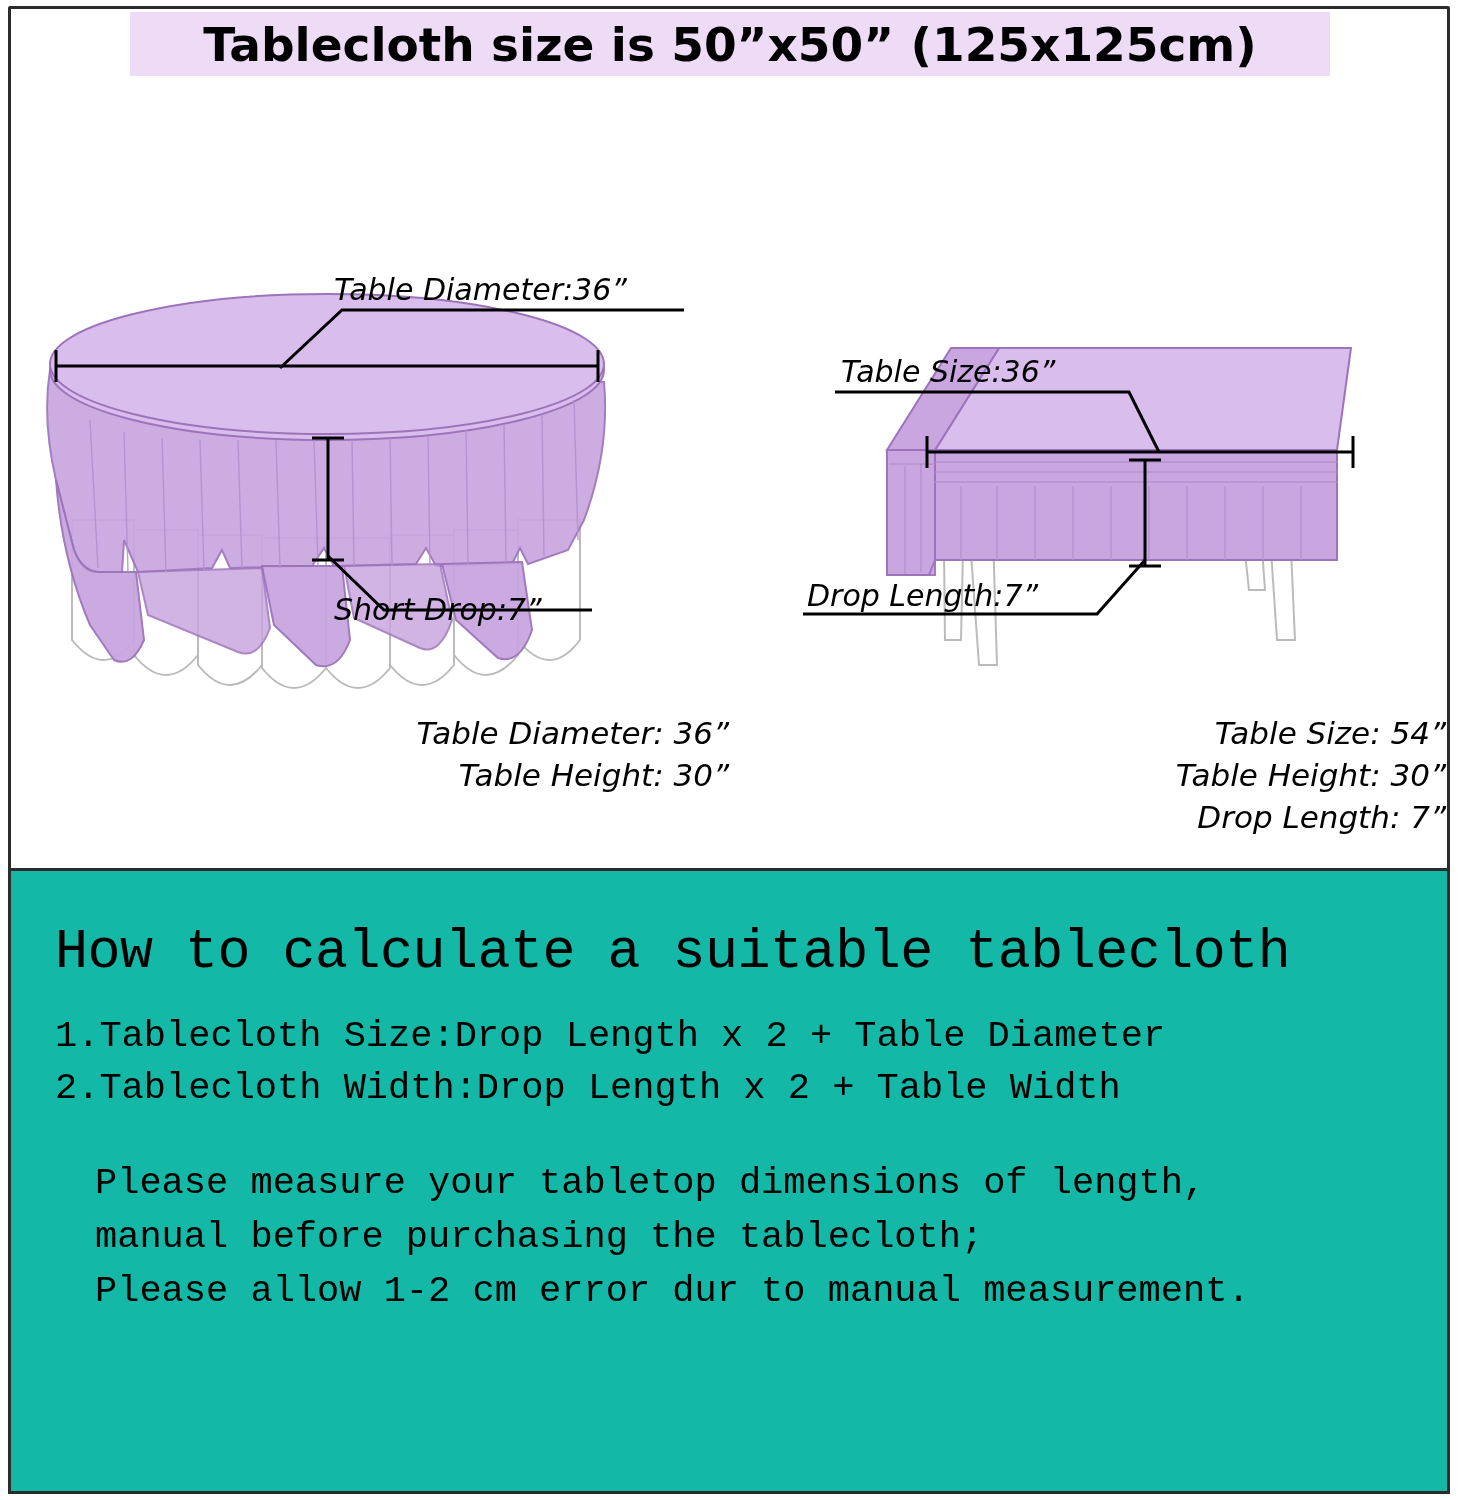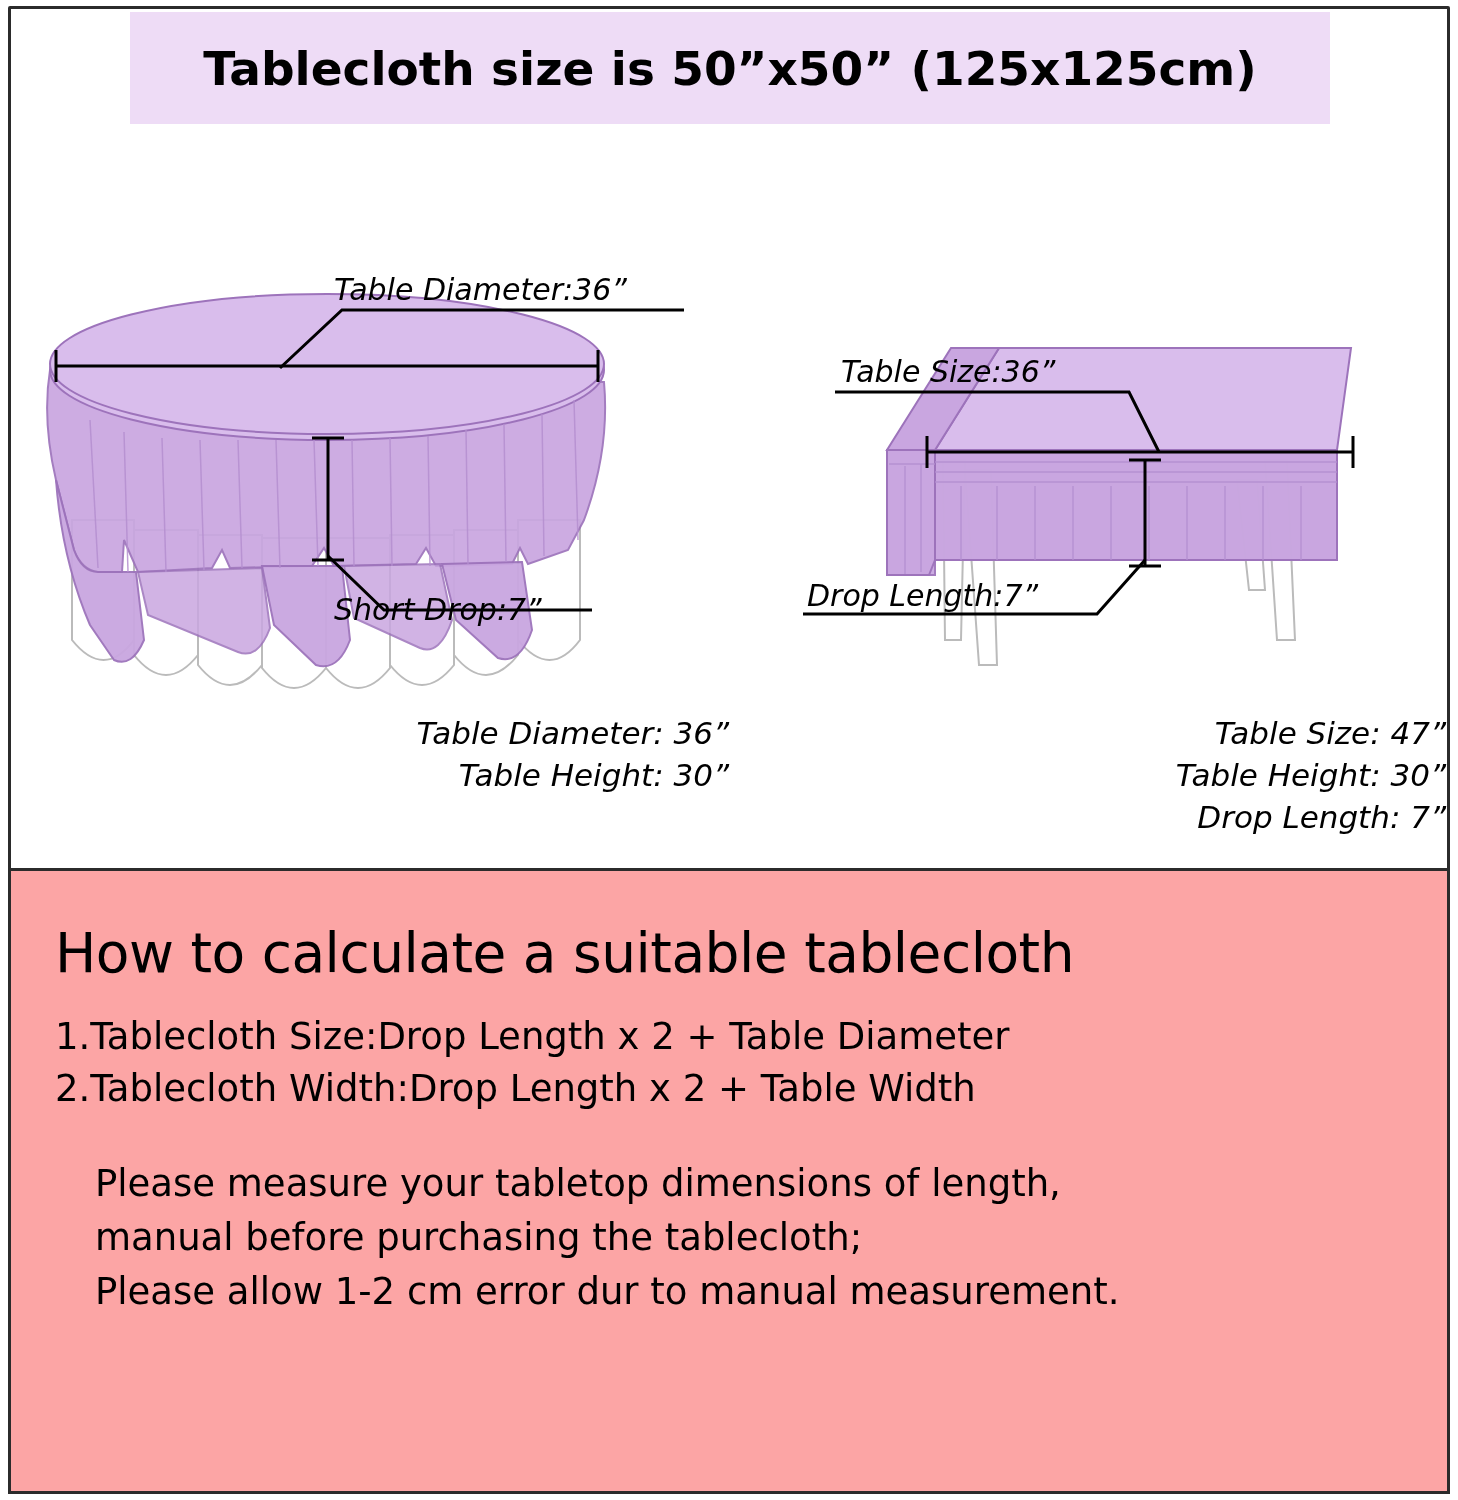--- a/index.html
+++ b/index.html
@@ -34,21 +34,21 @@
     box-sizing: border-box;
     border-radius: 2px;
   }
 
   
   .title-banner {
     position: absolute;
     left: 130px;
     top: 12px;
     width: 1200px;
-    height: 112px;
+    height: 64px;
     background: #eedcf6;
     display: flex;
     align-items: center;
     justify-content: center;
     box-sizing: border-box;
   }
   .title-banner .title-text {
     font-size: 47px;
     font-weight: bold;
     letter-spacing: 0px;
@@ -94,24 +94,25 @@
   }
   .caption .cap-line { display: block; white-space: nowrap; }
 
   
   .info-panel {
     position: absolute;
     left: 8px;
     top: 868px;
     width: 1442px;
     height: 626px;
-    background: #fca5a5;
+    background: #14b8a6;
     border: 3px solid #2b2b2b;
     box-sizing: border-box;
     padding: 36px 44px 0 44px;
+    font-family: Liberation Mono, monospace;
   }
   .info-heading {
     font-size: 55px;
     font-weight: normal;
     letter-spacing: -0.5px;
     margin: 14px 0 26px 0;
     color: #000;
     white-space: nowrap;
   }
   .info-line {
@@ -300,21 +301,21 @@
             <path d="M416,340 L416,446"></path>
           </g>
           <g stroke="#000000" stroke-width="3" fill="none">
             <path d="M416,440 L368,494 L74,494"></path>
           </g>
           <text x="78" y="486" font-family="'DejaVu Sans','Liberation Sans',sans-serif" font-size="30" fill="#000">Drop Length:7”</text>
         </svg>
       </div>
 
       <div class="caption">
-        <span class="cap-line">Table Size: 47”</span>
+        <span class="cap-line">Table Size: 54”</span>
         <span class="cap-line">Table Height: 30”</span>
         <span class="cap-line">Drop Length: 7”</span>
       </div>
     </div>
   </div>
 
   <div class="info-panel">
     <div class="info-heading">How to calculate a suitable tablecloth</div>
     <div class="info-line">1.Tablecloth Size:Drop Length x 2 + Table Diameter</div>
     <div class="info-line">2.Tablecloth Width:Drop Length x 2 + Table Width</div>

